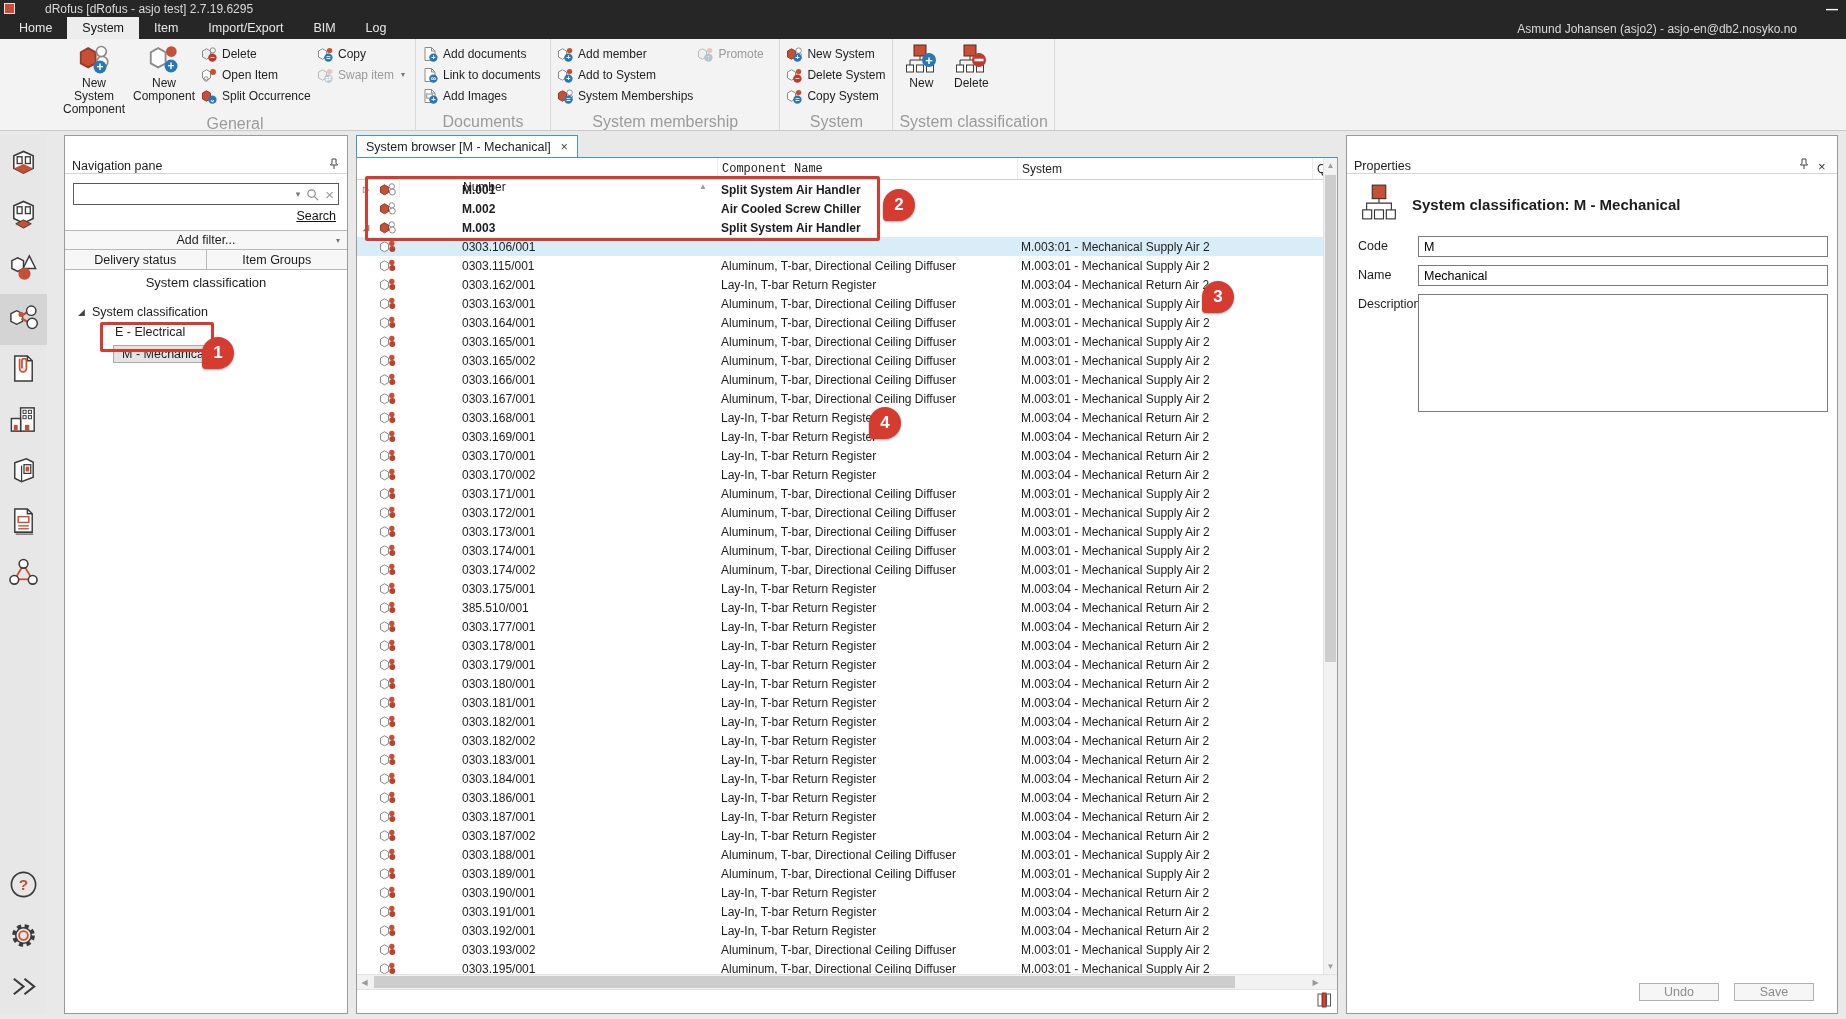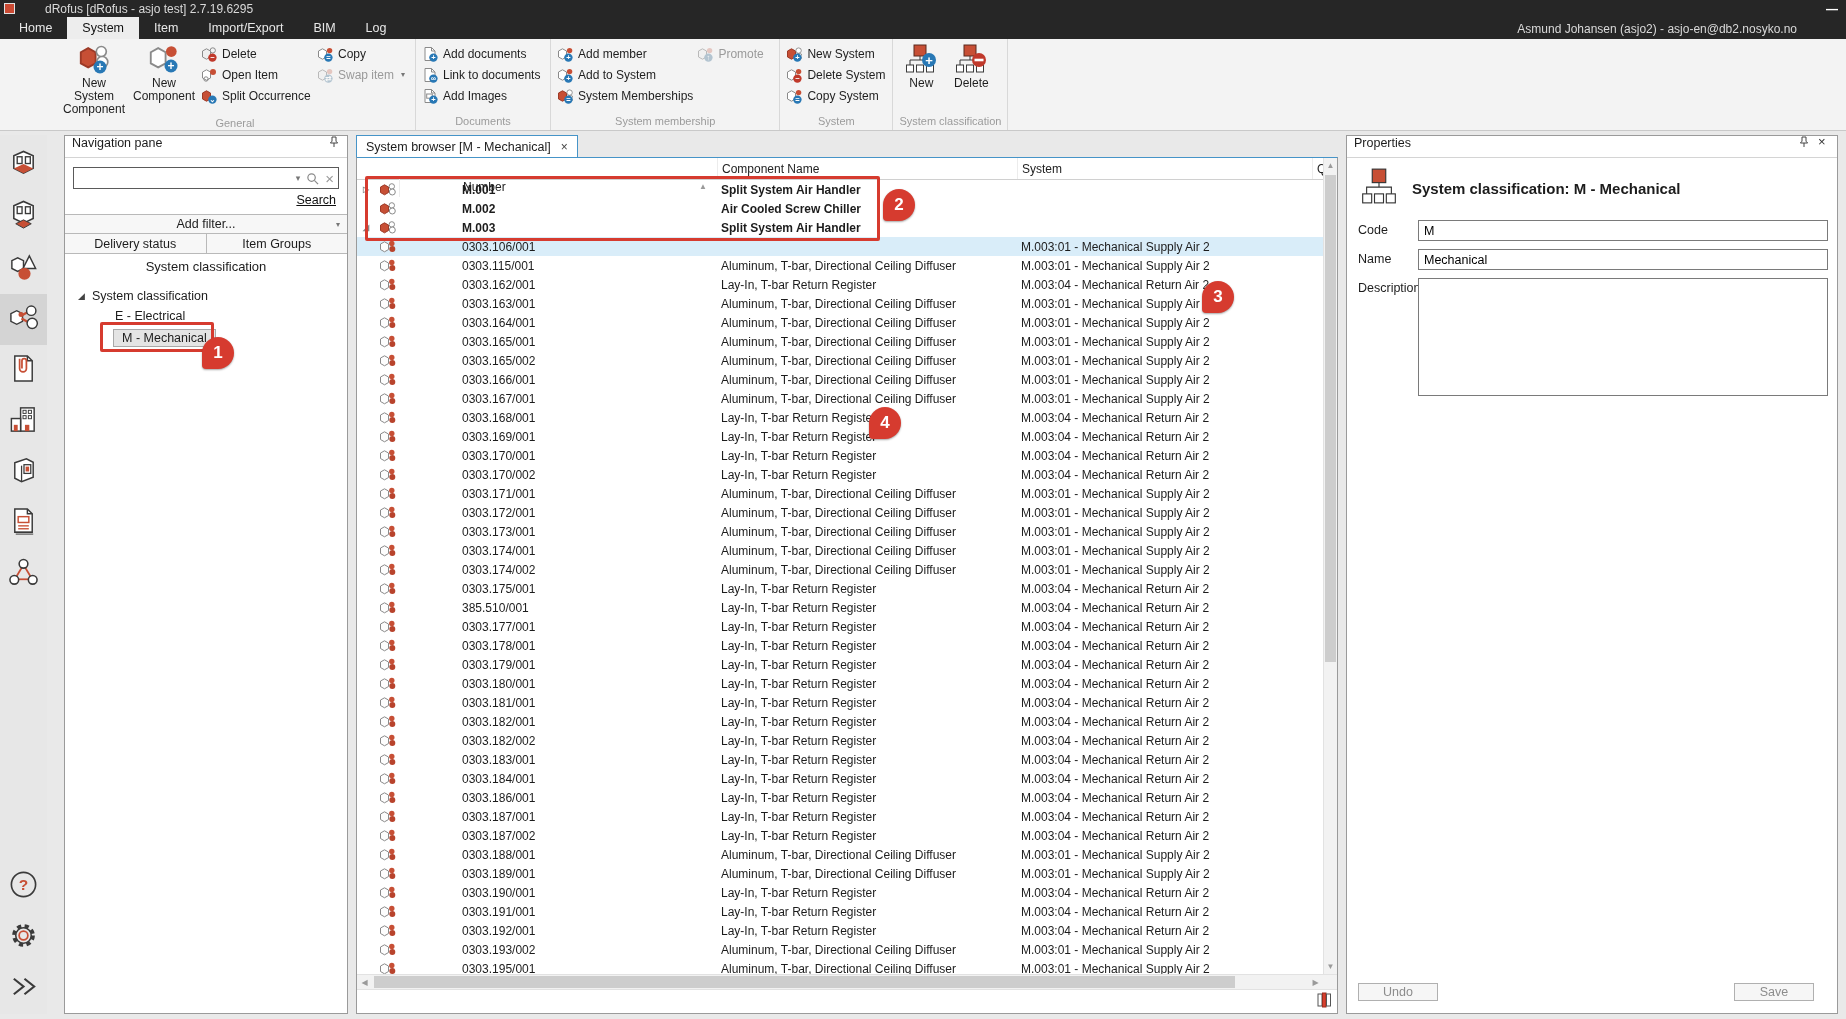--- a/index.html
+++ b/index.html
@@ -17,21 +17,21 @@
   .tb-user { white-space:nowrap;margin-top:40px; }
   .tb-min { margin-left:22px; font-weight:bold; color:#fff; }
   
   .menubar { height:22px; background:#262626; display:flex; color:#e8e8e8; font-size:12.5px; padding-left:4px; }
   .mtab { padding:0 15px; display:flex; align-items:center; cursor:default; }
   .mtab.active { background:#ededed; color:#111; }
   
   .ribbon { height:92px; background:#f3f3f3; border-bottom:1px solid #c9c9c9; display:flex; padding-left:55px; }
   .rgroup { display:flex; flex-direction:column; border-right:1px solid #d8d8d8; padding:1px 6px 0 6px; }
   .rbody { flex:1; display:flex; gap:4px; }
-  .rlabel { text-align:center; color:#9b9b9b; font-size:11px; height:16px; line-height:15px; }
+  .rlabel { text-align:center; color:#9b9b9b; font-size:16px; height:16px; line-height:15px; }
   .bigbtn { width:66px; display:flex; flex-direction:column; align-items:center; padding-top:3px; cursor:default; }
   .bicon { width:32px; height:32px; flex:none; }
   .bicon svg { width:32px; height:32px; }
   .blabel { font-size:12px; text-align:center; line-height:13px; margin-top:2px; color:#1e1e1e; }
   .scol { display:flex; flex-direction:column; padding-top:5px; gap:4px; }
   .smallbtn { display:flex; align-items:center; gap:5px; font-size:12px; color:#1e1e1e; height:17px; white-space:nowrap; cursor:default; }
   .smallbtn .ic, .ic16 { width:16px; height:16px; flex:none; }
   .smallbtn svg { width:16px; height:16px; }
   .smallbtn.disabled { color:#9a9a9a; }
   .smallbtn.disabled svg { opacity:.55; }
@@ -39,21 +39,21 @@
   
   .content { display:flex; align-items:flex-start; padding-top:4px; height:888px; }
   .iconbar { width:47px; height:879px; background:#e7e7e7; display:flex; flex-direction:column; align-items:center; padding-top:6px; flex:none; }
   .sbi { width:47px; height:51px; display:flex; align-items:center; justify-content:center; }
   .sbi svg { width:31px; height:31px; }
   .sbi.active { background:#d4d4d4; }
   .sbi.push { margin-top:auto; }
   .pane { background:#fff; border:1px solid #9a9a9a; height:879px; display:flex; flex-direction:column; }
   
   .navpane { width:284px; margin-left:17px; flex:none; }
-  .pane-h { height:22px; display:flex; align-items:flex-start; padding:0 7px; font-size:12.5px; border-bottom:1px solid #d4d4d4; flex:none; }
+  .pane-h { height:38px; display:flex; align-items:flex-end; padding:0 7px; font-size:12.5px; border-bottom:1px solid #d4d4d4; flex:none; }
   .pane-h .sp { flex:1; }
   .pinicon svg, .xicon { width:12px; height:12px; }
   .xicon { font-size:13px; color:#333; line-height:12px; margin-left:8px; }
   .searchrow { margin:9px 8px 1px 8px; height:22px; border:1px solid #5a5a5a; display:flex; align-items:center; padding-right:4px; background:#fff; }
   .searchrow input { flex:1; border:none; outline:none; font-size:12px; padding:0 5px; min-width:0; font-family:inherit; }
   .sr-ic { margin-left:6px; color:#8a8a8a; display:flex; align-items:center; }
   .chev { font-size:9px; color:#777; }
   .clear-x { font-size:15px; color:#9a9a9a; }
   .searchlink-row { display:flex; justify-content:flex-end; padding:3px 11px 7px; }
   .searchlink { font-size:12.5px; color:#111; text-decoration:underline; }
@@ -74,21 +74,21 @@
   
   .browser { width:982px; margin-left:8px; height:879px; display:flex; flex-direction:column; flex:none; }
   .tabstrip { height:22px; display:flex; align-items:flex-end; }
   .dtab { height:22px; border:1px solid #4694c8; border-bottom:none; background:#fff; display:flex; align-items:center;
     padding:0 9px; font-size:12.5px; gap:10px; }
   .dtab .x { color:#444; font-size:12px; }
   .tablewrap { flex:1; background:#fff; border:1px solid #9a9a9a; border-top:1px solid #4694c8; display:flex; flex-direction:column; position:relative; overflow:hidden; }
   .thead { height:22px; display:flex; border-bottom:1px solid #d0d0d0; font-size:12px; color:#222; align-items:center; flex:none; padding-right:14px; }
   .h0 { width:42px; height:100%; }
   .h1 { width:318px; padding-left:63px; display:flex; align-items:center; justify-content:space-between; padding-right:10px; border-left:1px solid #ececec; height:100%;margin-top:36px; }
-  .h2 { width:300px; border-left:1px solid #ececec; height:100%; display:flex; align-items:center; padding-left:4px; }
+  .h2 { width:300px; border-left:1px solid #ececec; height:100%; display:flex; align-items:center; padding-left:4px;font-family:Liberation Mono, monospace; }
   .h3 { width:295px; border-left:1px solid #ececec; height:100%; display:flex; align-items:center; padding-left:4px; }
   .h4 { flex:1; border-left:1px solid #ececec; height:100%; display:flex; align-items:center; padding-left:4px; overflow:hidden; }
   .sort-asc { color:#9a9a9a; font-size:8px; }
   .tbody { flex:1; overflow:hidden; padding-right:14px; }
   .trow { height:19px; display:flex; align-items:center; font-size:12px; }
   .trow.selrow { background:#d9edf9; }
   .trow.sysrow { font-weight:bold; }
   .c-exp { width:18px; text-align:center; color:#8a8a8a; font-size:8px; flex:none; }
   .c-icon { width:24px; display:flex; justify-content:center; flex:none; }
   .c-icon svg { width:17px; height:15px; }
@@ -111,21 +111,21 @@
   .props { width:492px; margin-left:8px; flex:none; }
   .props-body { padding:6px 9px 0 11px; flex:1; display:flex; flex-direction:column; }
   .ph-row { display:flex; align-items:center; gap:14px; margin:4px 0 12px 2px; }
   .porg svg { width:38px; height:36px; }
   .pheading { font-size:15px; font-weight:bold; }
   .frow { display:flex; margin-bottom:8px; }
   .flabel { width:60px; font-size:12.5px; padding-top:3px; flex:none; }
   .frow input, .frow textarea { flex:1; border:1px solid #7a7a7a; font-size:12.5px; padding:2px 5px; font-family:inherit; outline:none; resize:none; }
   .frow input { height:21px; }
   .frow textarea { height:118px; }
-  .props-footer { margin-top:auto; height:36px; display:flex; justify-content:space-between; align-items:center; gap:15px; padding:0 14px 6px 0; }
+  .props-footer { margin-top:auto; height:36px; display:flex; justify-content:flex-end; align-items:center; gap:15px; padding:0 14px 6px 0; }
   .pbtn { width:80px; height:18px; border:1px solid #b0b0b0; background:#f6f6f6; color:#8c8c8c; font-size:12.5px;
     display:flex; align-items:center; justify-content:center; }
   
   .ann { position:absolute; pointer-events:none; z-index:50; }
   .ann-rect { border:3px solid #d63b2f; border-radius:2px; }
   .ann-circle { width:32px; height:32px; border-radius:50% 50% 50% 4px; background:#d63b2f; color:#fff; font-size:17px;
     font-weight:bold; display:flex; align-items:center; justify-content:center; box-shadow:0 1px 2px rgba(0,0,0,.35); }
 </style>
 </head>
 <body>

